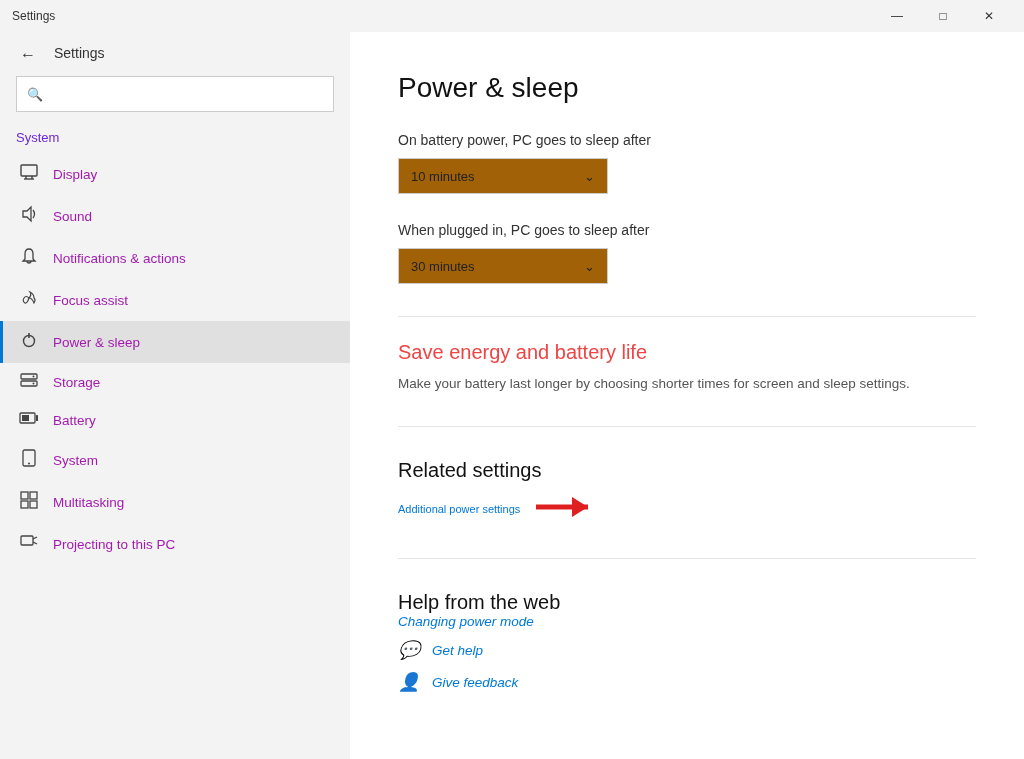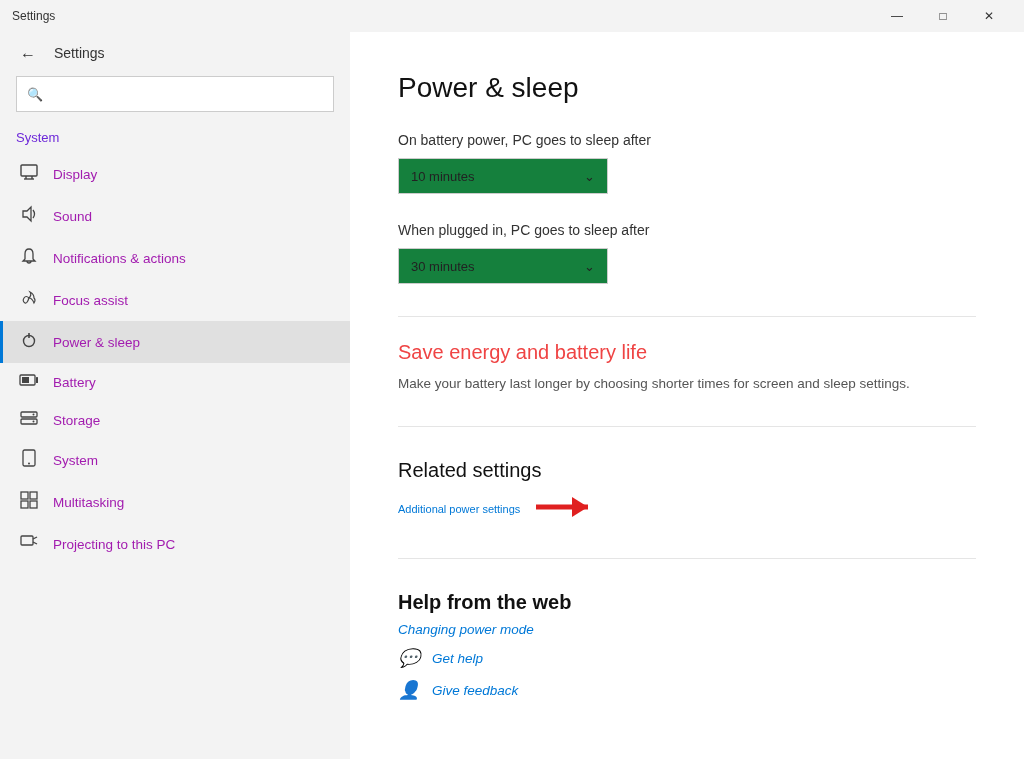--- a/index.html
+++ b/index.html
@@ -165,21 +165,21 @@
     }
 
     .dropdown-select {
       display: flex;
       align-items: center;
       justify-content: space-between;
       width: 210px;
       height: 36px;
       border: 1px solid #ccc;
       padding: 0 12px;
-      background: #15803d;
+      background: #a16207;
       cursor: pointer;
       font-size: 13px;
       color: #222;
       margin-bottom: 28px;
     }
 
     .divider-line {
       border: none;
       border-top: 1px solid #e5e5e5;
       margin: 24px 0;
@@ -216,23 +216,23 @@
 
     .related-link {
       font-size: 11px;
       color: #0078d7;
       cursor: pointer;
       text-decoration: none;
     }
 
     .help-heading {
       font-size: 20px;
-      font-weight: 700;
+      font-weight: 400;
       color: #111;
-      margin-bottom: 8px;
+      margin-bottom: 0;
       margin-top: 32px;
     }
 
     .help-link-row {
       display: flex;
       align-items: center;
       gap: 12px;
       margin-bottom: 10px;
       cursor: pointer;
       font-style: italic;
@@ -326,39 +326,39 @@
         <svg width="18" height="18" viewBox="0 0 18 18" fill="none">
           <circle cx="9" cy="10" r="5.5" stroke="#444" stroke-width="1.4" fill="none"></circle>
           <line x1="9" y1="2" x2="9" y2="7" stroke="#444" stroke-width="1.6"></line>
         </svg>
       </span>
       <span>Power &amp; sleep</span>
     </div>
 
     <div class="nav-item">
       <span class="nav-icon">
-        <svg width="20" height="14" viewBox="0 0 20 14" fill="none">
-          <rect x="1" y="2" width="15" height="10" rx="1" stroke="#444" stroke-width="1.3" fill="none"></rect>
-          <rect x="17" y="4" width="2" height="6" rx="0.5" fill="#444"></rect>
-          <rect x="3" y="4" width="7" height="6" fill="#444"></rect>
-        </svg>
-      </span>
-      <span>Battery</span>
-    </div>
-
-    <div class="nav-item">
-      <span class="nav-icon">
         <svg width="18" height="14" viewBox="0 0 18 14" fill="none">
           <rect x="1" y="1" width="16" height="5" rx="1" stroke="#444" stroke-width="1.3" fill="none"></rect>
           <rect x="1" y="8" width="16" height="5" rx="1" stroke="#444" stroke-width="1.3" fill="none"></rect>
           <circle cx="13.5" cy="3.5" r="1" fill="#444"></circle>
           <circle cx="13.5" cy="10.5" r="1" fill="#444"></circle>
         </svg>
       </span>
       <span>Storage</span>
+    </div>
+
+    <div class="nav-item">
+      <span class="nav-icon">
+        <svg width="20" height="14" viewBox="0 0 20 14" fill="none">
+          <rect x="1" y="2" width="15" height="10" rx="1" stroke="#444" stroke-width="1.3" fill="none"></rect>
+          <rect x="17" y="4" width="2" height="6" rx="0.5" fill="#444"></rect>
+          <rect x="3" y="4" width="7" height="6" fill="#444"></rect>
+        </svg>
+      </span>
+      <span>Battery</span>
     </div>
 
     <div class="nav-item">
       <span class="nav-icon">
         <svg width="14" height="18" viewBox="0 0 14 18" fill="none">
           <rect x="1" y="1" width="12" height="16" rx="1.5" stroke="#444" stroke-width="1.3" fill="none"></rect>
           <circle cx="7" cy="14.5" r="1" fill="#444"></circle>
         </svg>
       </span>
       <span>System</span>

